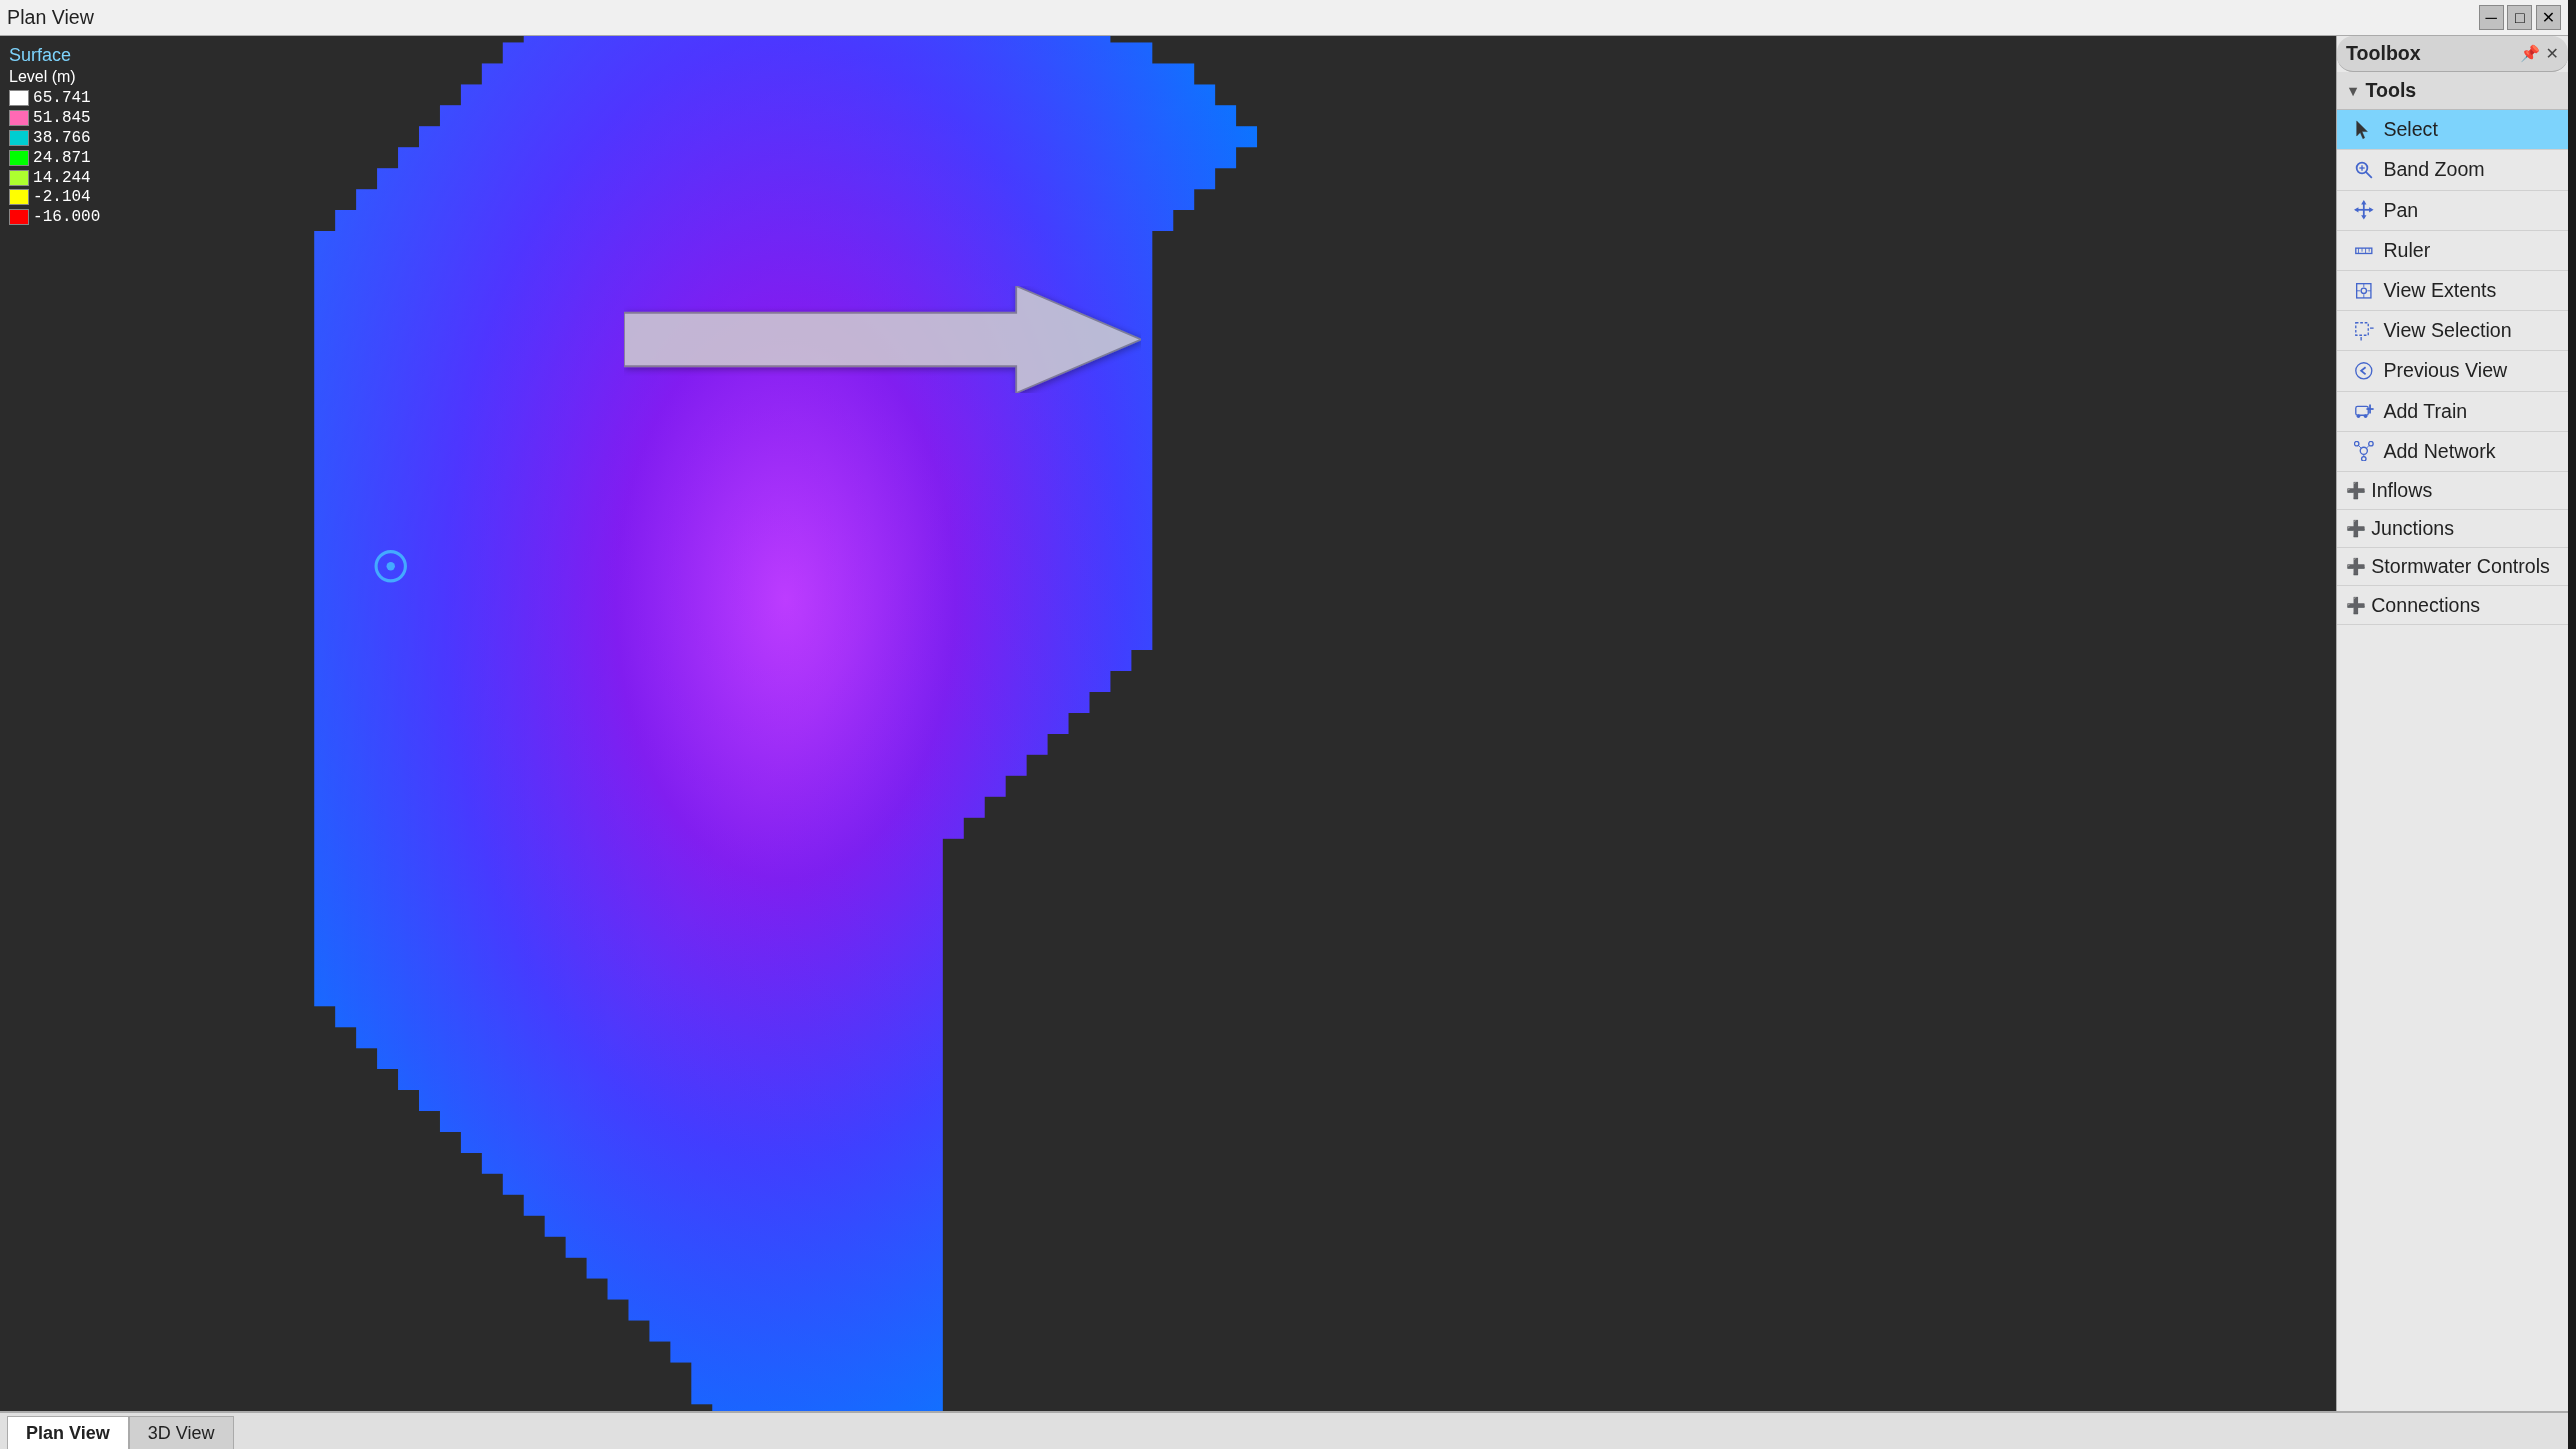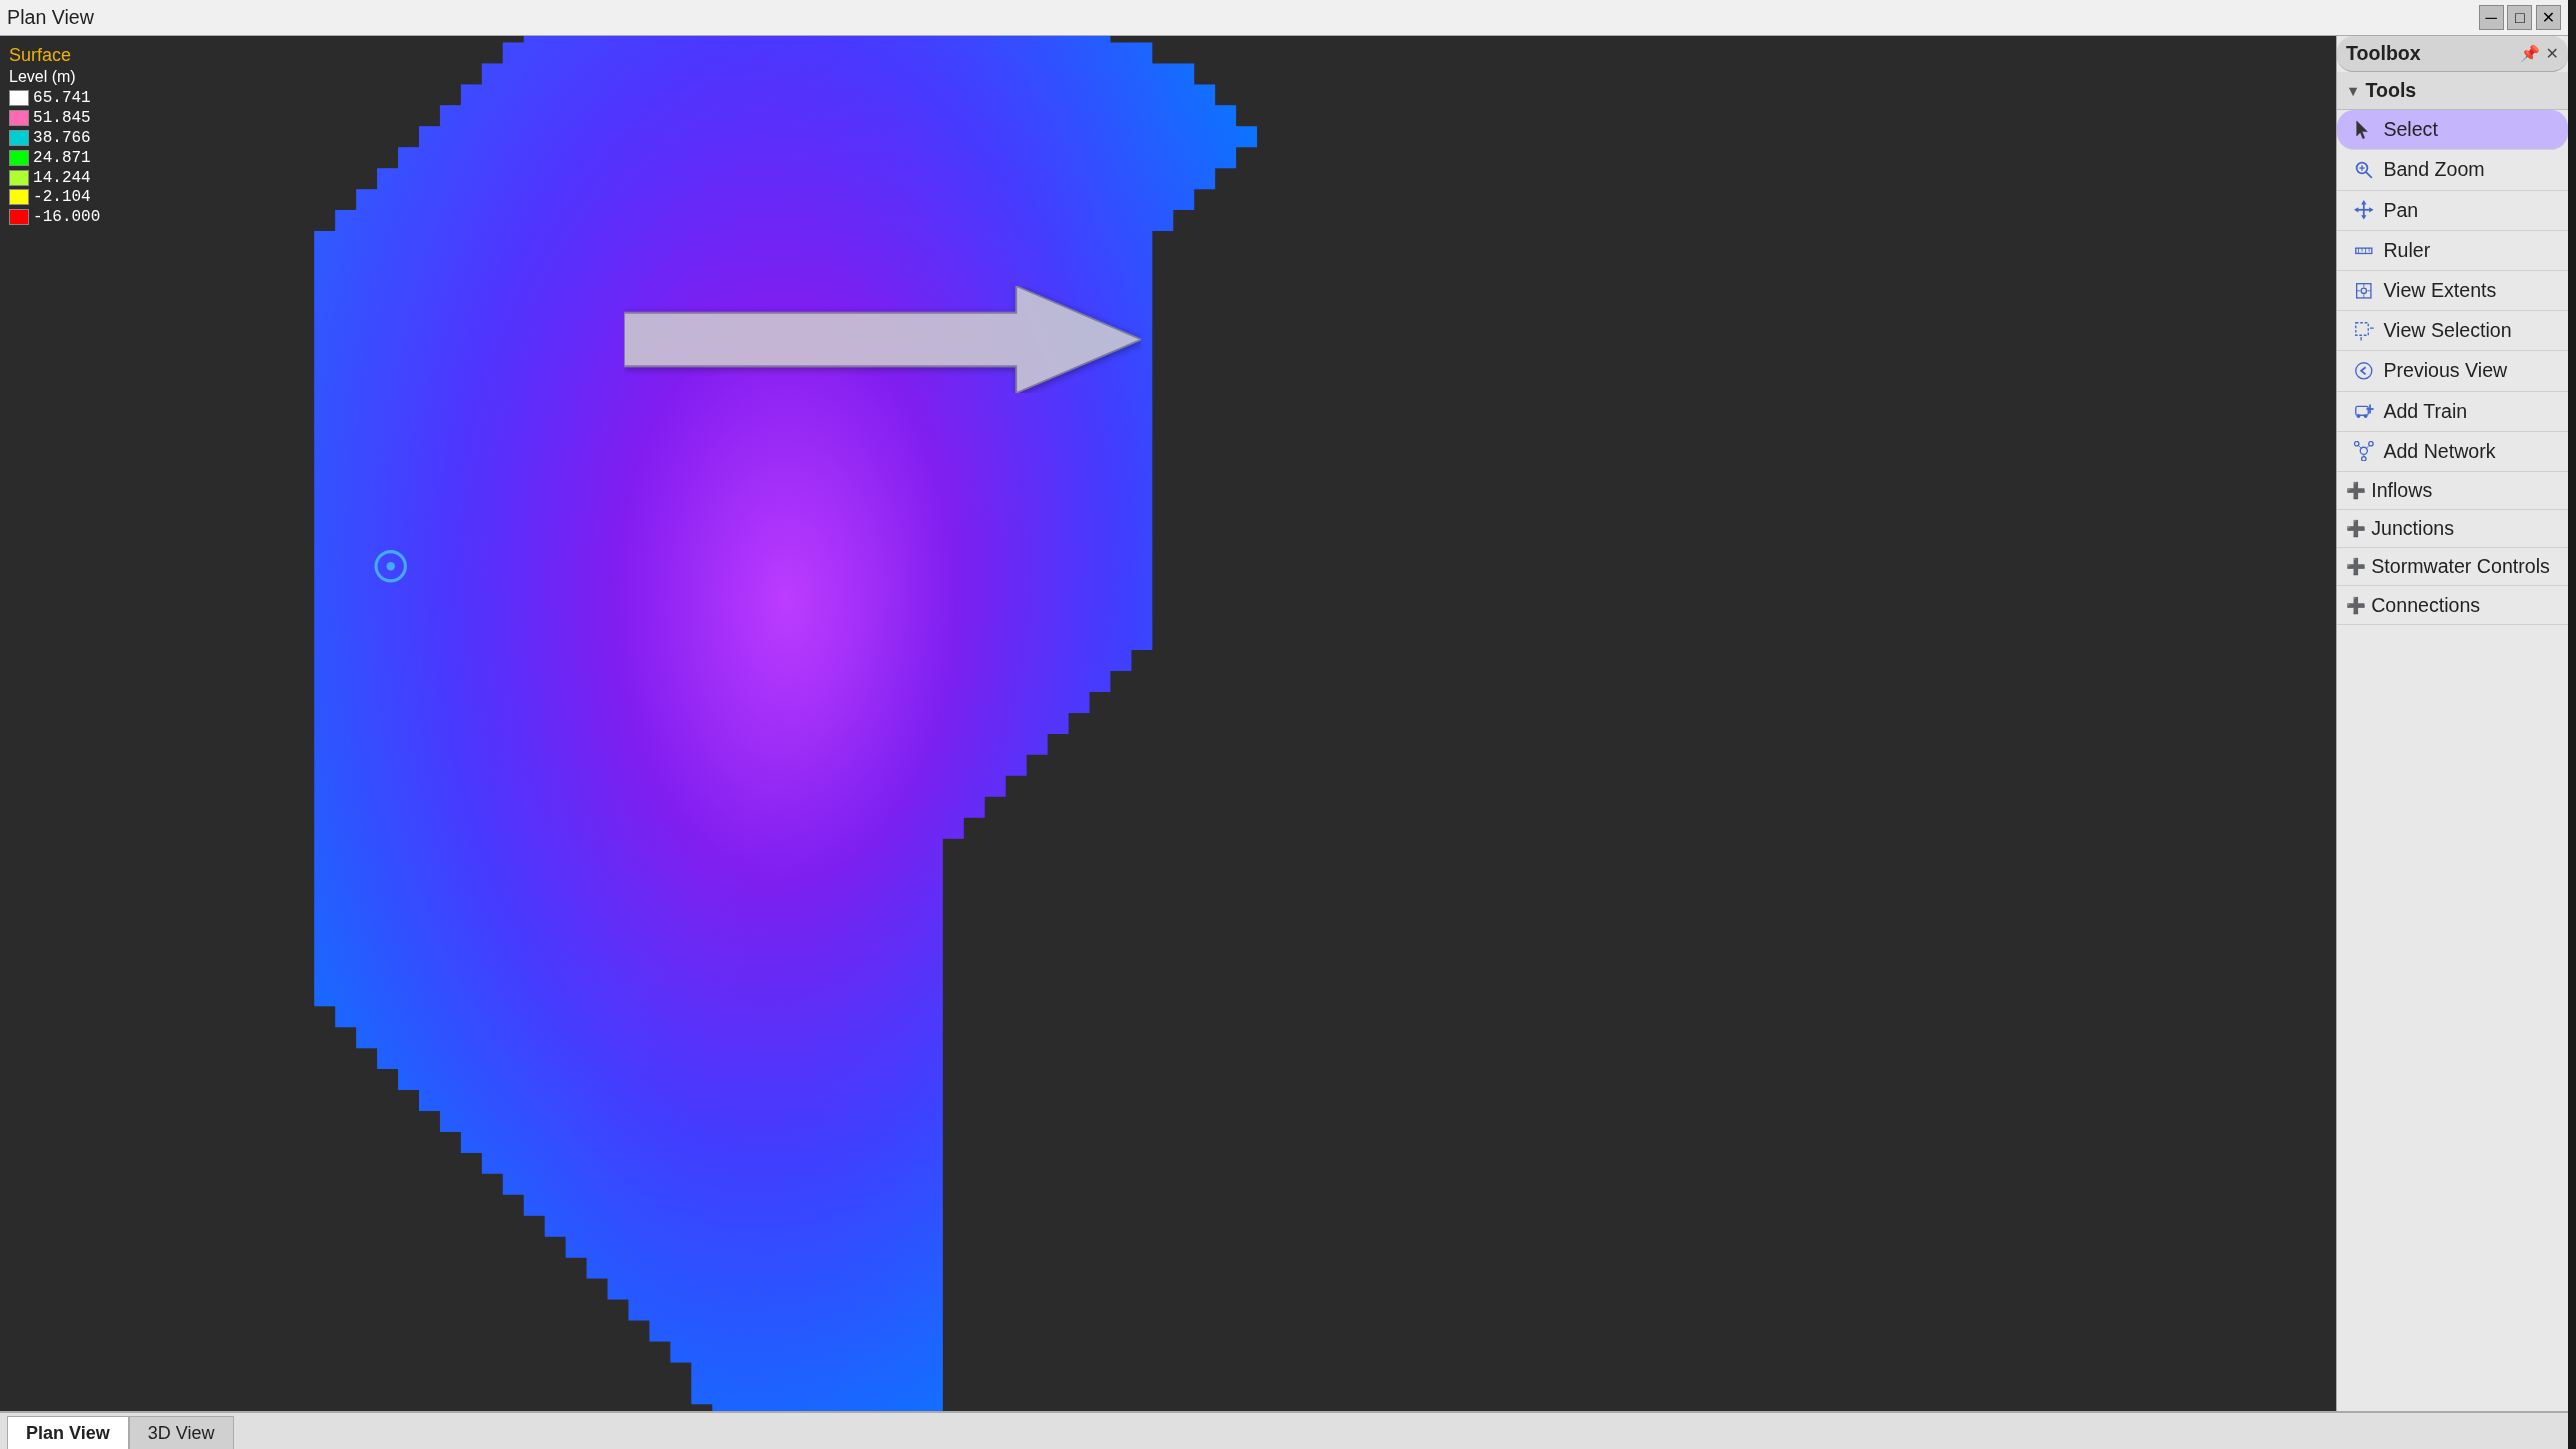--- a/index.html
+++ b/index.html
@@ -62,21 +62,21 @@
       position: absolute;
       top: 9px;
       left: 9px;
       background: transparent;
       color: #fff;
       font-size: 18px;
       z-index: 10;
     }
     .legend-title {
       font-size: 18px;
-      color: #eab308;
+      color: #7dd3fc;
       margin-bottom: 1.8px;
     }
     .legend-subtitle {
       font-size: 16px;
       color: #fff;
       margin-bottom: 3.6px;
     }
     .legend-item {
       display: flex;
       align-items: center;
@@ -178,22 +178,21 @@
 
     .toolbox-item {
       display: flex;
       align-items: center;
       gap: 7.1px;
       padding: 7.1px 14.3px;
       cursor: pointer;
       border-bottom: 0.9px solid #d0d0d0;
     }
     .toolbox-item.active {
-      background: #c4b5fd;
-      border-radius: 17px;
+      background: #7dd3fc;
     }
     .tool-icon {
       width: 25px;
       height: 25px;
       display: flex;
       align-items: center;
       justify-content: center;
       flex-shrink: 0;
     }
     .tool-label {

